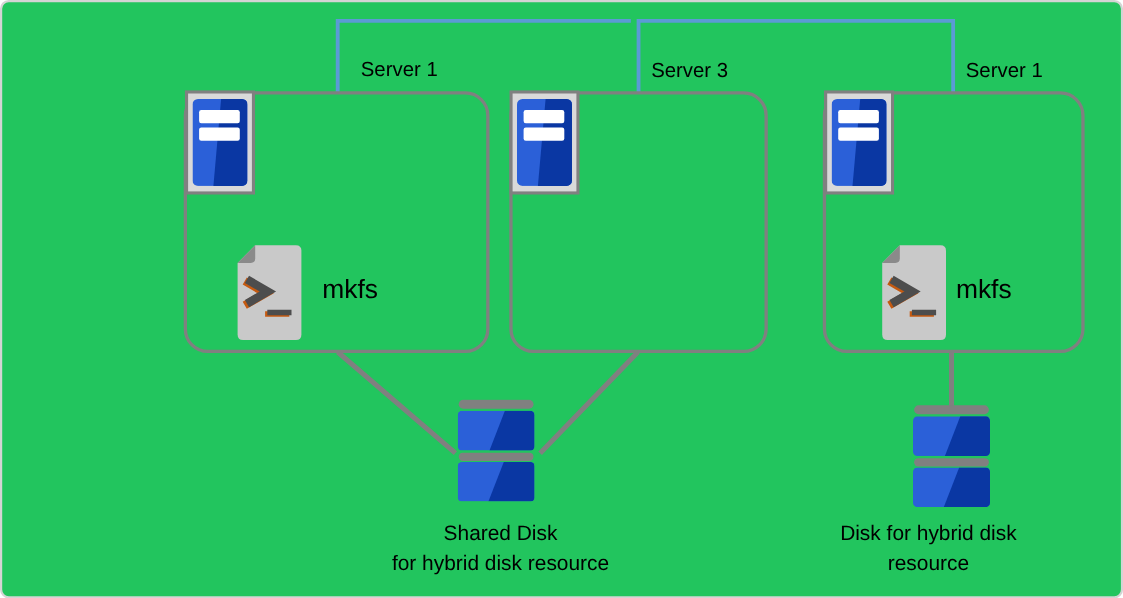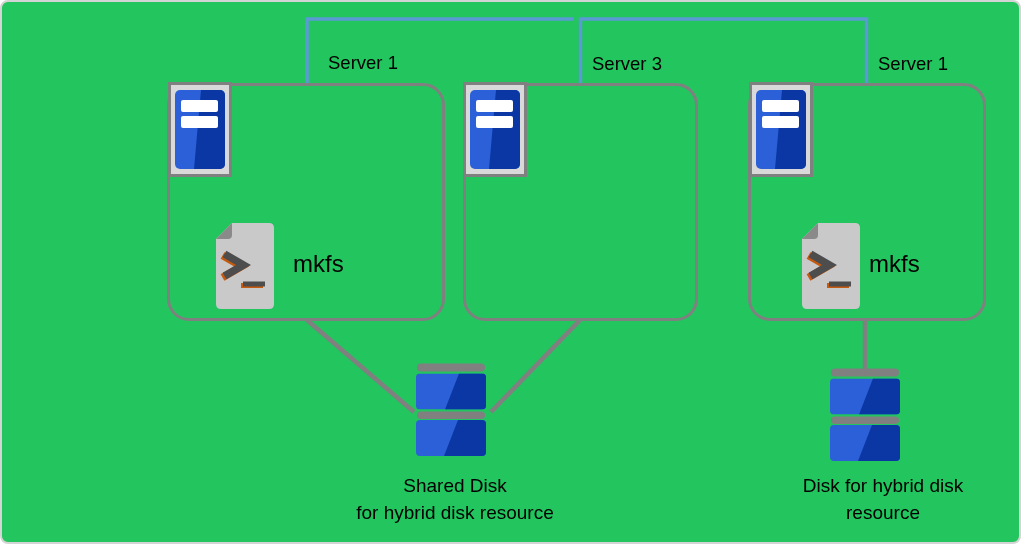--- a/index.html
+++ b/index.html
@@ -162,18 +162,18 @@
     <g clip-path="url(#dk2b)">
       <rect x="0" y="57" width="70" height="36" class="blue-light"></rect>
       <polygon points="42,57 70,57 70,93 28,93" class="blue-dark"></polygon>
     </g>
   </svg>
 
   <div class="disk-label" style="left:453px;top:470px">
     <div>Shared Disk</div>
     <div>for hybrid disk resource</div>
   </div>
-  <div class="disk-label" style="left:881px;top:470px">
+  <div class="disk-label" style="left:842px;top:470px">
     <div>Disk for hybrid disk</div>
     <div>resource</div>
   </div>
 
 </div>
 
 </body></html>

